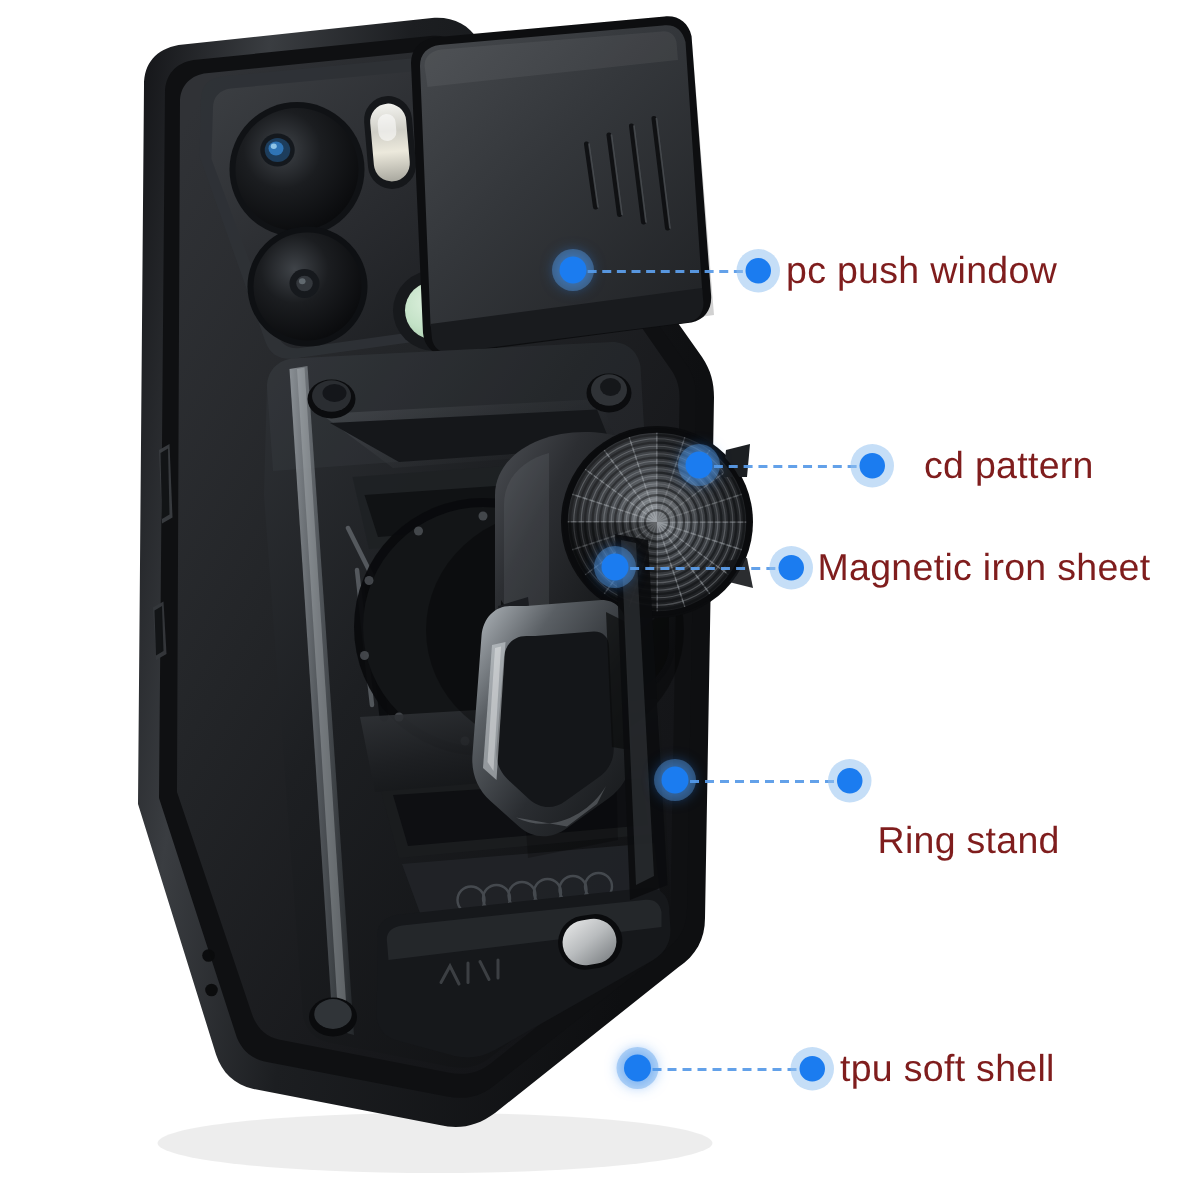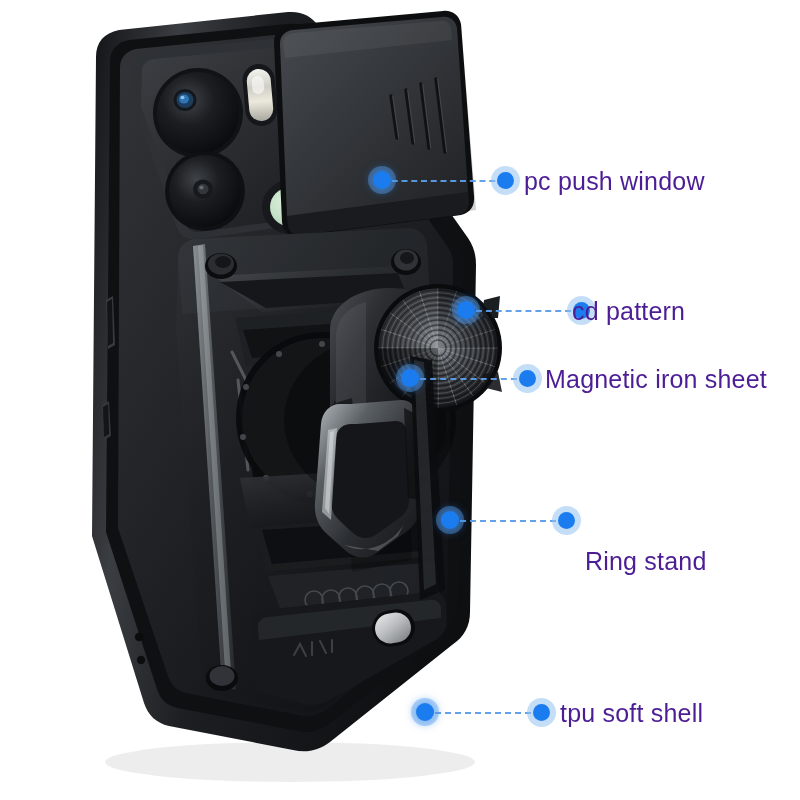--- a/index.html
+++ b/index.html
@@ -60,21 +60,21 @@
     position: absolute;
     width: 17px; height: 17px;
     margin-left: -8.5px; margin-top: -8.5px;
     border-radius: 50%;
     background: #1b7cf0;
     box-shadow: 0 0 0 6px rgba(150,195,240,.55);
   }
   .callout-label {
     position: absolute;
     white-space: nowrap;
-    color: #4c1d95;
+    color: #7f1d1d;
     font-size: 25px;
     font-weight: 400;
     letter-spacing: .2px;
     line-height: 1;
     transform: translateY(-50%);
   }
 </style>
 </head>
 <body>
 
@@ -581,21 +581,21 @@
       <div class="dash-line" style="left:382px; top:180px; width:123px;"></div>
       <div class="anchor-dot" style="left:382px; top:180px;"></div>
       <div class="term-dot" style="left:505px; top:180px;"></div>
       <div class="callout-label" style="left:524px; top:181px;">pc push window</div>
     </div>
 
     <div class="callout">
       <div class="dash-line" style="left:466px; top:310px; width:115px;"></div>
       <div class="anchor-dot" style="left:466px; top:310px;"></div>
       <div class="term-dot" style="left:581px; top:310px;"></div>
-      <div class="callout-label" style="left:572px; top:311px;">cd pattern</div>
+      <div class="callout-label" style="left:616px; top:311px;">cd pattern</div>
     </div>
 
     <div class="callout">
       <div class="dash-line" style="left:410px; top:378px; width:117px;"></div>
       <div class="anchor-dot" style="left:410px; top:378px;"></div>
       <div class="term-dot" style="left:527px; top:378px;"></div>
       <div class="callout-label" style="left:545px; top:379px;">Magnetic iron sheet</div>
     </div>
 
     <div class="callout">

